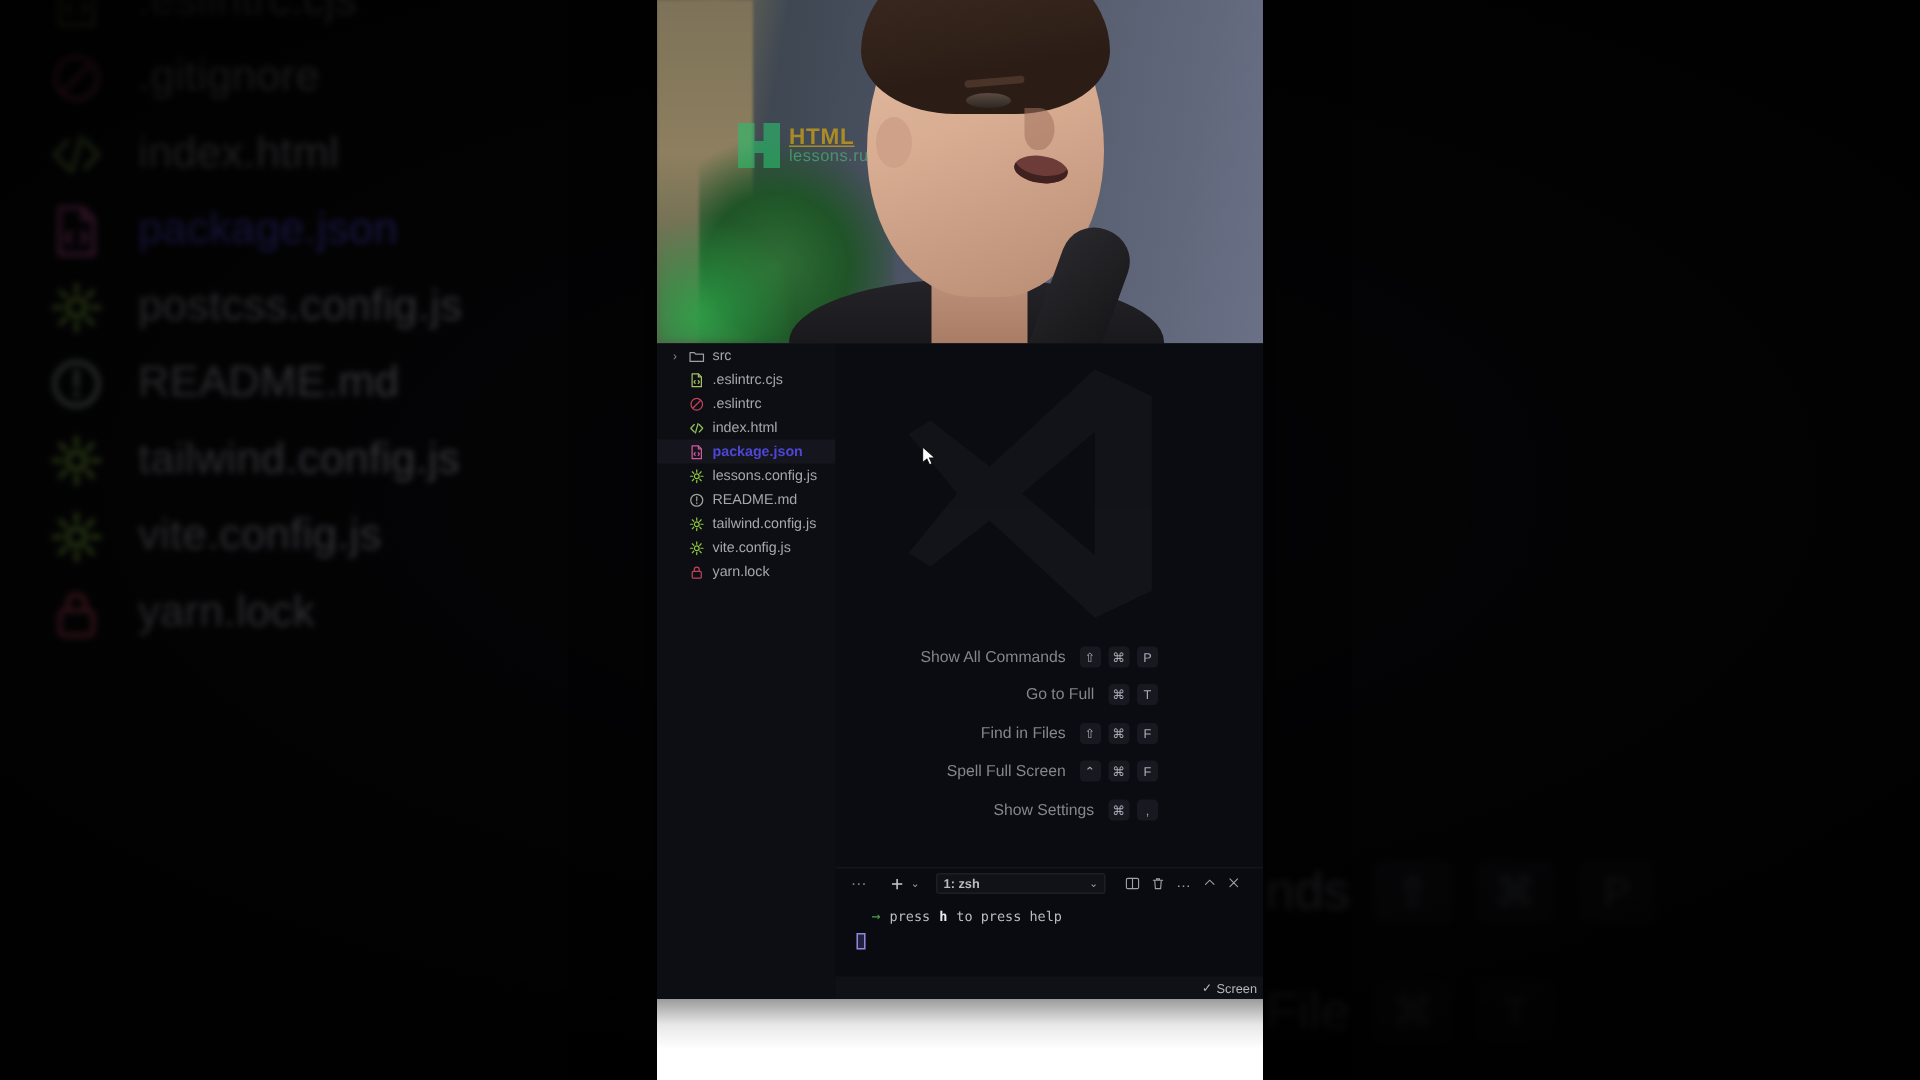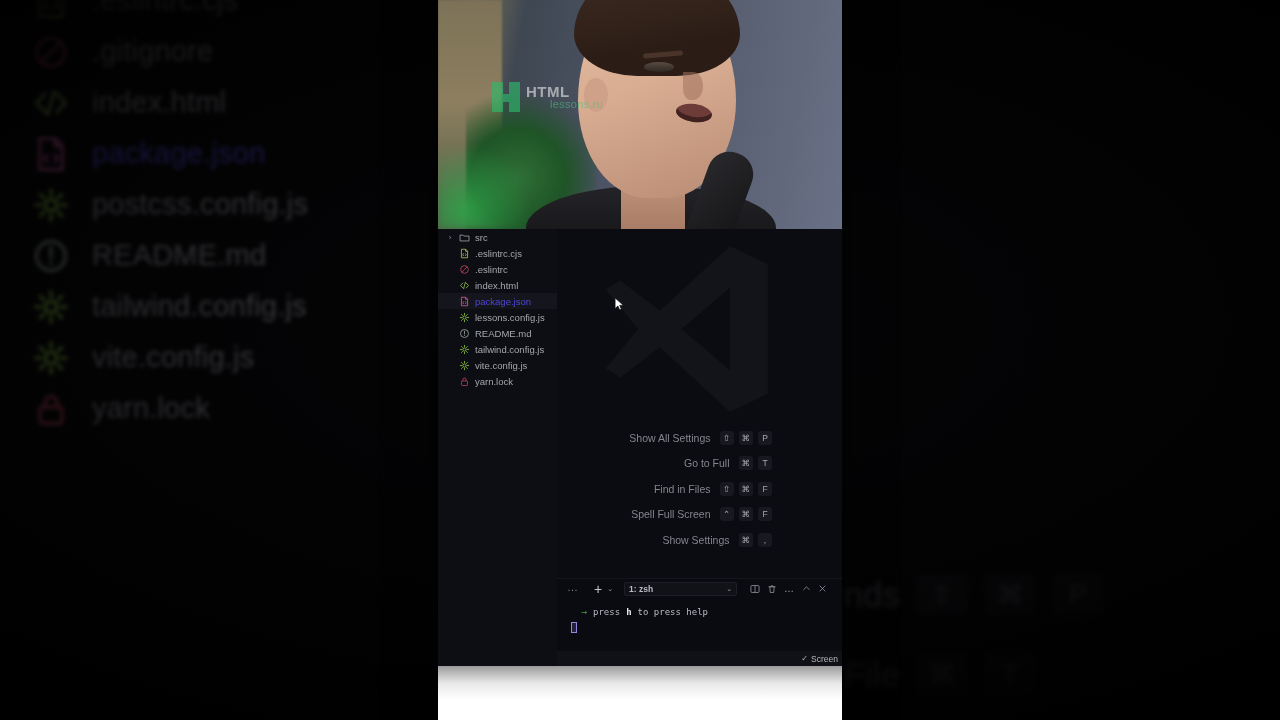--- a/index.html
+++ b/index.html
@@ -103,35 +103,35 @@
   .cam .mouth { position:absolute; left:238px; top:104px; width:36px; height:18px; border-radius:50%;
     background:#6d3b38; box-shadow:inset 0 -5px 0 #3f211f; transform:rotate(8deg); }
 
   .watermark { position:absolute; left:54px; top:82px; display:flex; align-items:center; gap:6px; opacity:.62; }
   .wm-mark { position:relative; width:28px; height:30px; }
   .wm-mark i { position:absolute; background:#2bbd6b; display:block; }
   .wm-mark i.a { left:0; top:0; width:11px; height:30px; }
   .wm-mark i.b { left:17px; top:0; width:11px; height:30px; }
   .wm-mark i.c { left:0; top:12px; width:28px; height:8px; }
   .wm-txt { line-height:1.02; }
-  .wm-txt .t1 { font-size:15px; font-weight:700; color:#e5e5e5; letter-spacing:.5px; }
-  .wm-txt .t2 { font-size:11px; color:#4fbf7a; letter-spacing:.3px;margin-left:24px; }
+  .wm-txt .t1 { font-size:15px; font-weight:700; color:#eab308; letter-spacing:.5px;text-decoration:underline; }
+  .wm-txt .t2 { font-size:11px; color:#4fbf7a; letter-spacing:.3px; }
 
   
   .wb { position:absolute; left:0; top:229px; width:404px; height:437px; background:#0b0c11; }
 
   .explorer { position:absolute; left:0; top:0; width:119px; height:437px; background:#0d0e13; }
   .exrow {
     display:flex; align-items:center; gap:5px; height:16px; padding-left:8px; white-space:nowrap;
     font-size:9.5px; color:#a6a7ad; cursor:pointer;
   }
   .exrow .twisty { width:8px; font-size:8px; color:#8a8b91; flex:none; text-align:center; }
   .exrow .ico { width:11px; height:11px; flex:none; display:flex; align-items:center; justify-content:center; }
   .exrow.sel { background:#15161d; }
-  .exrow.sel .nm { color:#4e46d6; font-weight:400; }
+  .exrow.sel .nm { color:#4e46d6; font-weight:700; }
   svg { display:block; }
 
   .editor { position:absolute; left:119px; top:0; right:0; bottom:0; background:#0b0c11; overflow:hidden; }
   .vslogo {
     position:absolute; left:28px; top:10px; width:200px; height:180px; opacity:.030;
   }
 
   .shortcuts { position:absolute; left:0; right:0; top:196px; padding-right:70px; }
   .scrow { display:flex; align-items:center; justify-content:flex-end; gap:5px; height:25.5px; }
   .scrow .lbl { font-size:10.5px; color:#84868d; margin-right:4px; white-space:nowrap; }
@@ -473,21 +473,21 @@
           </div>
         </div>
 
       <div class="editor">
         <svg class="vslogo" viewBox="0 0 100 100">
           <path d="M75 4 L96 14 L96 86 L75 96 L36 60 L14 77 L6 72 L24 50 L6 28 L14 23 L36 40 Z M75 27 L48 50 L75 73 Z" fill="#ffffff"></path>
         </svg>
 
         <div class="shortcuts" id="shortcuts">
             <div class="scrow">
-              <span class="lbl">Show All Settings</span>
+              <span class="lbl">Show All Commands</span>
               <span class="key">⇧</span>
               <span class="key">⌘</span>
               <span class="key">P</span>
             </div>
             <div class="scrow">
               <span class="lbl">Go to Full</span>
               <span class="key">⌘</span>
               <span class="key">T</span>
             </div>
             <div class="scrow">

